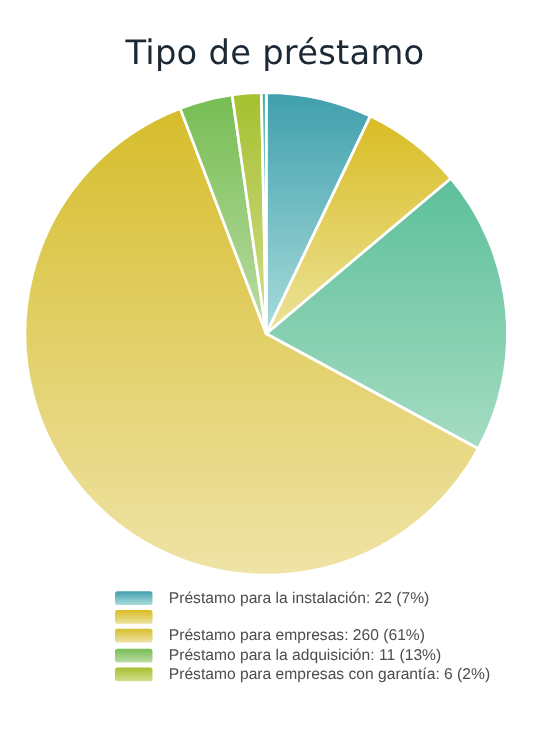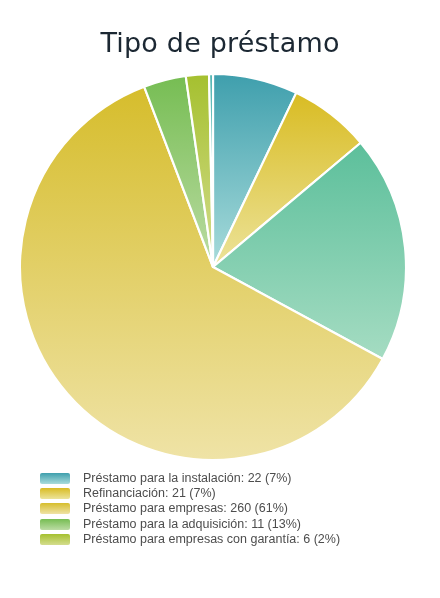--- a/index.html
+++ b/index.html
@@ -52,21 +52,21 @@
     top: 452px;
     width: 440px;
     height: 124px;
   }
 
   .legend-row {
     position: relative;
     height: 15.2px;
     display: flex;
     align-items: center;
-    padding-left: 40px;
+    padding-left: 92px;
   }
 
   .legend-swatch {
     width: 30px;
     height: 11px;
     border-radius: 2px;
     flex: 0 0 auto;
     margin-right: 13px;
   }
 
@@ -129,21 +129,20 @@
     </svg>
   </div>
 
   <div id="legend">
       <div class="legend-row">
         <span class="legend-swatch" style="background: linear-gradient(rgb(63, 159, 173) 0%, rgb(169, 220, 219) 100%);"></span>
         <span class="legend-label">Préstamo para la instalación: 22 (7%)</span>
       </div>
       <div class="legend-row">
         <span class="legend-swatch" style="background: linear-gradient(rgb(217, 188, 35) 0%, rgb(236, 227, 154) 100%);"></span>
-        <span class="legend-label">Refinanciación: 21 (7%)</span>
       </div>
       <div class="legend-row">
         <span class="legend-swatch" style="background: linear-gradient(rgb(214, 189, 44) 0%, rgb(239, 227, 166) 100%);"></span>
         <span class="legend-label">Préstamo para empresas: 260 (61%)</span>
       </div>
       <div class="legend-row">
         <span class="legend-swatch" style="background: linear-gradient(rgb(118, 189, 83) 0%, rgb(188, 220, 164) 100%);"></span>
         <span class="legend-label">Préstamo para la adquisición: 11 (13%)</span>
       </div>
       <div class="legend-row">

